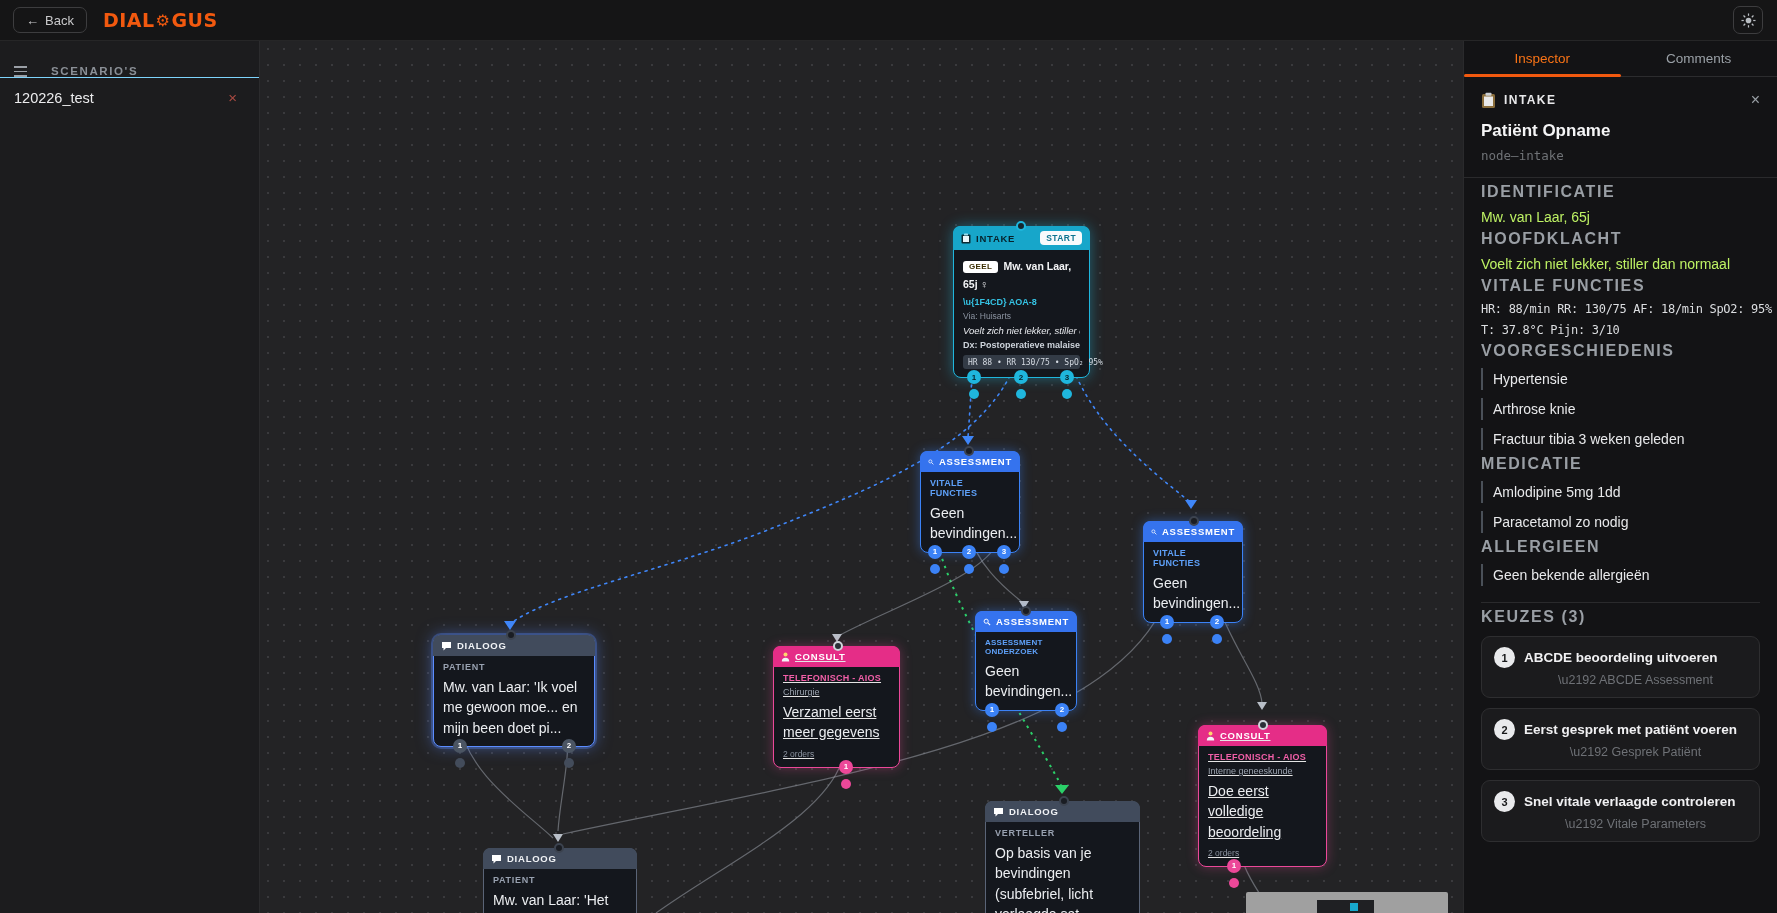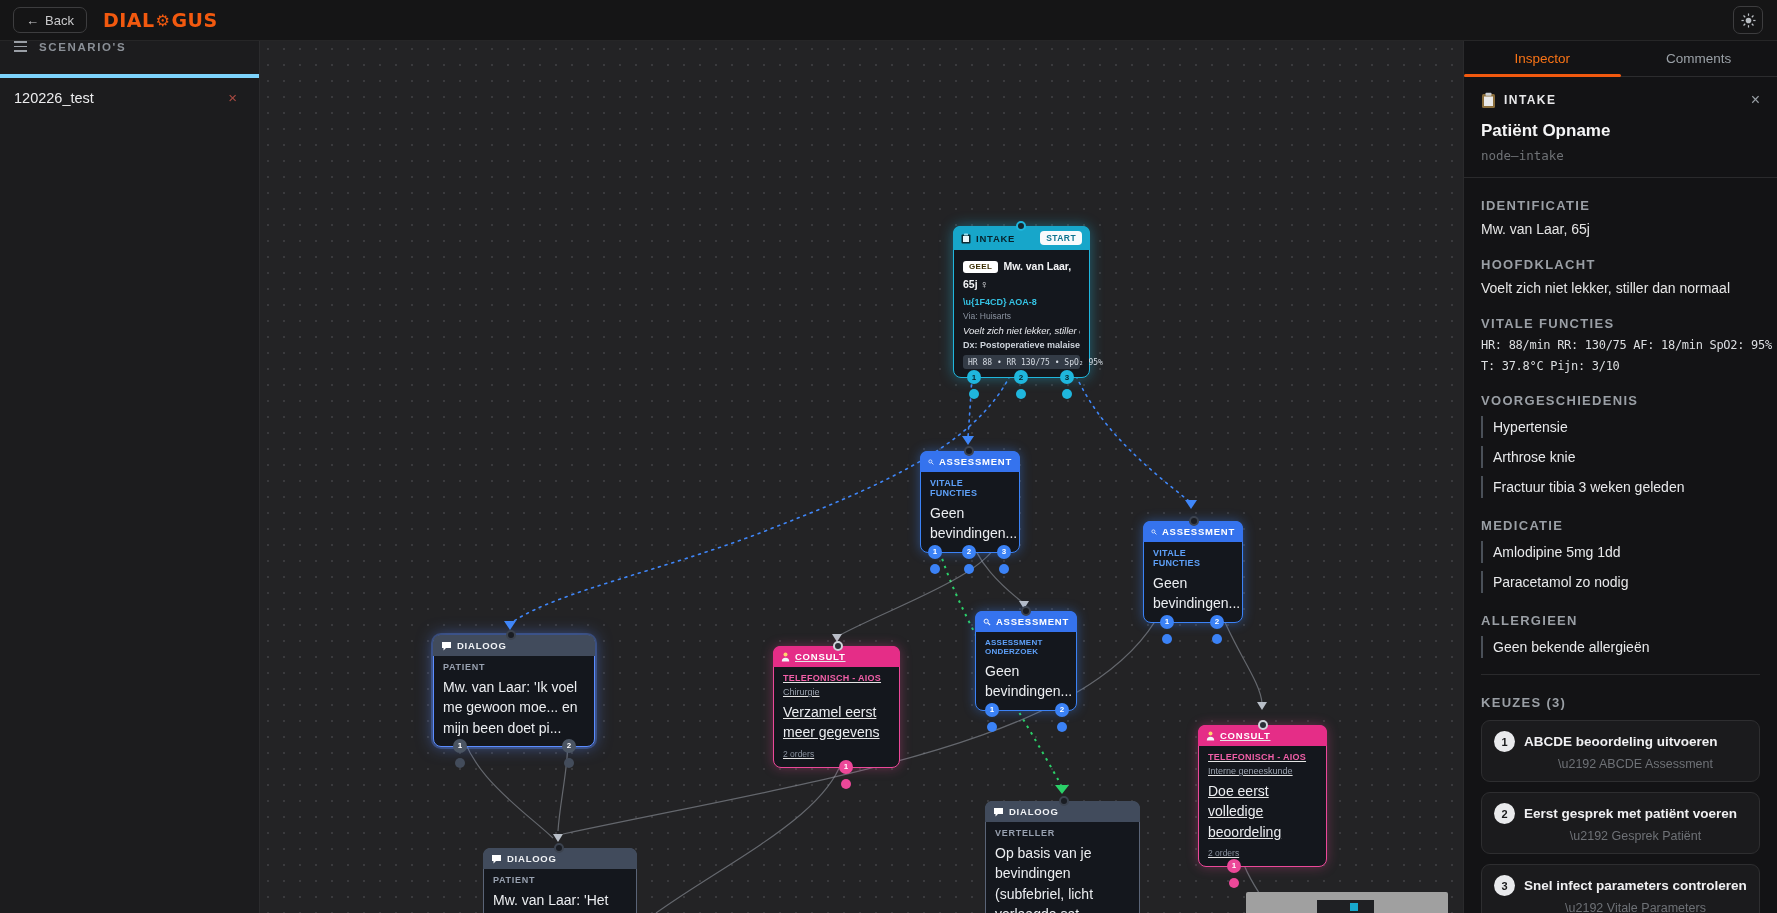--- a/index.html
+++ b/index.html
@@ -13,22 +13,22 @@
     border:1px solid #3d3d3f; border-radius:7px; color:#c9c9cb; font-size:13px; cursor:pointer; background:transparent; }
   .logo { margin-left:16px; font-weight:900; font-size:19px; letter-spacing:.5px; color:#f2590f;
     display:flex; align-items:center; font-family:"DejaVu Sans", sans-serif; }
   .logo .gear { font-size:16px; margin:0 1px; color:#f2590f; }
   .theme-btn { position:absolute; right:14px; top:6px; width:30px; height:28px; border:1px solid #3d3d3f;
     border-radius:7px; display:flex; align-items:center; justify-content:center; cursor:pointer; }
 
   
   .sidebar { position:absolute; left:0; top:41px; width:260px; height:872px;
     background:#1c1c1e; border-right:1px solid #2b2b2d; }
-  .sidebar-header { height:37px; display:flex; align-items:flex-start; gap:12px; padding:0 14px;
-    border-bottom:4px solid #7dd3fc; }
+  .sidebar-header { height:37px; display:flex; align-items:flex-end; gap:24px; padding:0 14px;
+    border-bottom:1px solid #7dd3fc; }
   .burger { width:13px; display:flex; flex-direction:column; gap:3px; cursor:pointer; }
   .burger i { display:block; height:1.6px; background:#9a9fa6; }
   .sidebar-title { color:#8b9097; font-size:11.5px; font-weight:bold; letter-spacing:.14em; }
   .scenario-item { display:flex; align-items:center; justify-content:space-between;
     padding:11px 22px 11px 14px; font-size:14.5px; color:#ececee; cursor:pointer; }
   .scenario-close { color:#a94a42; font-size:15px; cursor:pointer; }
 
   
   .canvas { position:absolute; left:260px; top:41px; width:1203px; height:872px; overflow:hidden;
     background:#232325;
@@ -98,22 +98,22 @@
     background:#f2590f; border-radius:3px; }
   .tab-idle { color:#9aa0a6; }
   .panel-inner { padding:14px 17px 0; }
   .ptype-row { display:flex; align-items:center; gap:8px; }
   .ptype { font-size:12px; font-weight:bold; letter-spacing:.12em; color:#e8e8ea; }
   .pclose { margin-left:auto; color:#9aa0a6; font-size:16px; cursor:pointer; }
   .ptitle { margin-top:12px; font-size:17px; font-weight:bold; color:#f5f5f6; }
   .pid { margin-top:7px; font-family:"DejaVu Sans Mono", monospace; font-size:12.5px; color:#6f7276; }
   .pdivider { height:1px; background:#2a2a2c; margin:14px -17px 0; }
   .pdivider2 { height:1px; background:#2a2a2c; margin:16px 0 0; }
-  .sec-label { margin-top:20px; font-size:13px; font-weight:bold; letter-spacing:.1em; color:#9a9fa5; }
-  .sec-value { margin-top:8px; font-size:14px; color:#e5e5e5; }
+  .sec-label { margin-top:5px; font-size:16px; font-weight:bold; letter-spacing:.1em; color:#9a9fa5; }
+  .sec-value { margin-top:8px; font-size:14px; color:#bef264; }
   .mono-line { margin-top:7px; font-family:"DejaVu Sans Mono", monospace; font-size:12px;
     letter-spacing:-.3px; color:#dcdee1; white-space:nowrap; }
   .list-item { margin-top:8px; border-left:2px solid #4a5058; padding:3px 0 3px 10px; font-size:14px; color:#e8e9eb; }
   .choice-card { margin-top:10px; background:#1b1b1d; border:1px solid #2e2e30; border-radius:9px; padding:10px 12px; cursor:pointer; }
   .choice-head { display:flex; align-items:center; gap:9px; }
   .choice-num { width:21px; height:21px; border-radius:50%; background:#e9eaec; color:#17181a;
     font-size:11px; font-weight:bold; display:flex; align-items:center; justify-content:center; flex:none; }
   .choice-title { font-size:13.5px; font-weight:bold; color:#f0f0f2; }
   .choice-target { margin:5px 0 0 30px; font-size:12.5px; color:#6e7population5; color:#6e7176;text-align:center; }
 </style>
@@ -431,18 +431,18 @@
     <div class="choice-card">
       <div class="choice-head">
         <span class="choice-num">2</span>
         <span class="choice-title">Eerst gesprek met patiënt voeren</span>
       </div>
       <div class="choice-target">\u2192 Gesprek Patiënt</div>
     </div>
     <div class="choice-card">
       <div class="choice-head">
         <span class="choice-num">3</span>
-        <span class="choice-title">Snel infect parameters controleren</span>
+        <span class="choice-title">Snel vitale verlaagde controleren</span>
       </div>
       <div class="choice-target">\u2192 Vitale Parameters</div>
     </div>
   </div>
 </div>
 
 </body></html>

